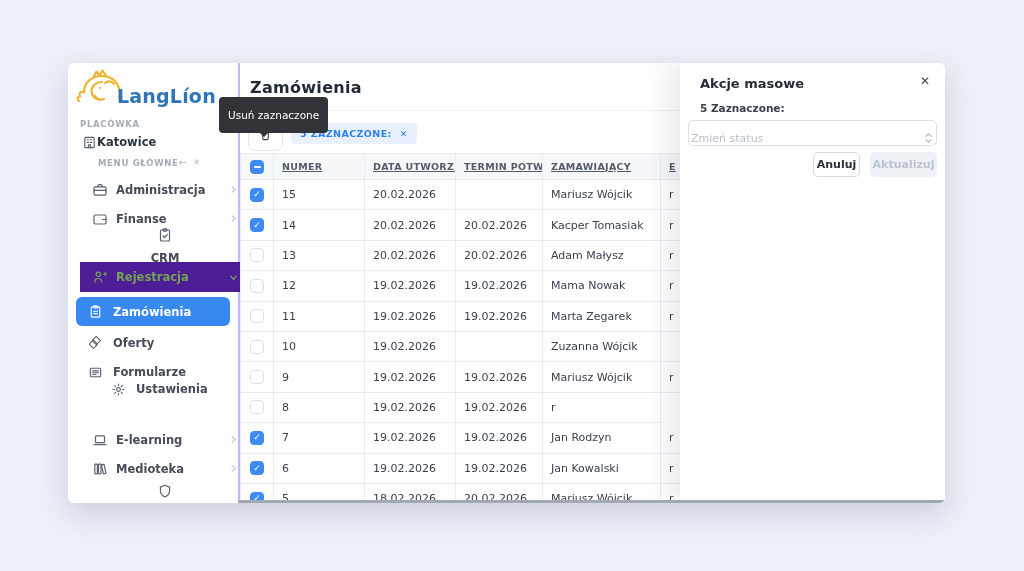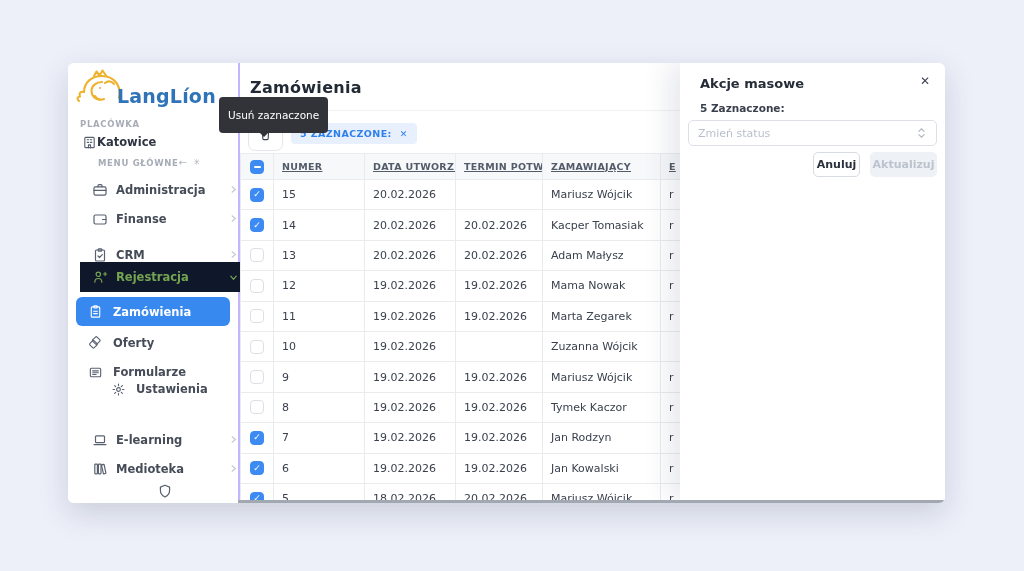--- a/index.html
+++ b/index.html
@@ -10,21 +10,21 @@
   .sidebar{position:absolute;left:0;top:0;bottom:0;width:170px;background:#fff;border-right:2px solid #c4b5fd;}
   .logo{position:absolute;left:6px;top:4px;display:flex;align-items:flex-end;}
   .logo-text{font-size:19px;font-weight:700;color:#2f74b9;letter-spacing:.2px;margin-left:-7px;margin-bottom:4px;}
   .sec{font-size:8.5px;font-weight:700;color:#a6acb6;letter-spacing:.7px;}
   .sec-placowka{position:absolute;left:12px;top:56px;}
   .branch{position:absolute;left:14px;top:69px;height:20px;display:flex;align-items:center;font-size:11.5px;font-weight:600;color:#2e3541;}
   .sec-row{position:absolute;left:1px;right:9px;top:94px;display:flex;justify-content:center;align-items:center;}
   .sec-icons{display:flex;gap:6px;color:#aeb4be;font-size:10px;}
   .nav-item{position:absolute;left:0;width:170px;height:29px;display:flex;align-items:center;gap:8px;padding:0 12px;box-sizing:border-box;font-size:11.5px;font-weight:700;color:#454c58;margin-left:12px;}
   .nav-item .grow{flex:1;}
-  .nav-item.green{background:#0f172a;color:#74a351;height:30px;}
+  .nav-item.green{background:#4c1d95;color:#74a351;height:30px;}
   .sub-item{position:absolute;left:0;width:170px;height:28px;display:flex;align-items:center;gap:10px;padding:0 12px 0 20px;box-sizing:border-box;font-size:11.5px;font-weight:600;color:#454c58;}
   .pill{position:absolute;left:8px;width:154px;height:29px;background:#3789f0;border-radius:6px;display:flex;align-items:center;gap:10px;padding:0 12px;box-sizing:border-box;font-size:11.5px;font-weight:600;color:#fff;}
   .ic{flex:0 0 auto;display:block;}
   .chev{color:#c5cad2;}
 
   
   .main{position:absolute;left:170px;right:0;top:0;bottom:0;}
   .main-title{position:absolute;left:12px;top:15px;font-size:16px;font-weight:700;color:#222a36;letter-spacing:.3px;}
   .main-divider{position:absolute;left:0;right:0;top:47px;height:1px;background:#f0f1f5;}
   .trash-btn{position:absolute;left:10px;top:55px;width:33px;height:31px;border:1px solid #e3e6eb;border-radius:7px;background:#fff;display:flex;align-items:center;justify-content:center;color:#39404c;}
@@ -43,21 +43,21 @@
   .cb[data-state="checked"]{background:#3d8bf2;border-color:#3d8bf2;}
   .cb[data-state="checked"]::after{content:"✓";color:#fff;font-size:9px;font-weight:700;line-height:1;}
   .cb[data-state="indeterminate"]{background:#3d8bf2;border-color:#3d8bf2;}
   .cb[data-state="indeterminate"]::after{content:"";width:7px;height:2px;background:#fff;border-radius:1px;}
 
   
   .panel{position:absolute;left:612px;top:0;width:265px;height:437px;background:#fff;z-index:30;box-shadow:-12px 0 26px rgba(40,50,80,.10);border-radius:0 6px 0 0;}
   .panel-title{position:absolute;left:20px;top:13px;font-size:13px;font-weight:700;color:#262d39;}
   .panel-close{position:absolute;right:15px;top:11px;font-size:12px;color:#3f4654;cursor:pointer;}
   .panel-count{position:absolute;left:20px;top:39px;font-size:10.5px;font-weight:600;color:#39404c;}
-  .select{position:absolute;left:8px;top:57px;width:249px;height:26px;border:1px solid #dcdfe6;border-radius:5px;box-sizing:border-box;display:flex;align-items:center;justify-content:space-between;padding:0 9px;background:#fff;}
+  .select{position:absolute;left:8px;top:57px;width:249px;height:26px;border:1px solid #dcdfe6;border-radius:5px;box-sizing:border-box;display:flex;align-items:flex-end;justify-content:space-between;padding:0 2px;background:#fff;}
   .select .ph{font-size:11px;color:#b9bfca;}
   .btn-cancel{position:absolute;left:133px;top:89px;width:47px;height:25px;background:#fff;border:1px solid #d7dbe2;border-radius:5px;font-size:11px;font-weight:700;color:#2b323e;display:flex;align-items:center;justify-content:center;box-sizing:border-box;}
   .btn-update{position:absolute;left:190px;top:89px;width:67px;height:25px;background:#eef1f5;border-radius:5px;font-size:11px;font-weight:700;color:#bdc3cd;display:flex;align-items:center;justify-content:center;}
   .bottom-edge{position:absolute;left:170px;right:0;bottom:0;height:3px;background:#a2a8b2;z-index:40;}
 </style>
 </head>
 <body>
 
 <div class="stage">
   <div class="card">
@@ -112,21 +112,21 @@
           <rect x="2" y="4" width="12" height="9" rx="1.4"></rect>
           <path d="M10.5 8.5 h3.5"></path>
           <circle cx="11" cy="8.5" r=".6" fill="#596170" stroke="none"></circle>
         </svg>
         <span class="grow">Finanse</span>
         <svg class="ic chev" width="9" height="9" viewBox="0 0 10 10" fill="none" stroke="currentColor" stroke-width="1.4" stroke-linecap="round">
             <polyline points="3.5,2 7,5 3.5,8"></polyline>
           </svg>
       </div>
 
-      <div class="nav-item" style="top:177px;">
+      <div class="nav-item" style="top:164px;flex-direction:column;">
         <svg class="ic" width="16" height="16" viewBox="0 0 16 16" fill="none" stroke="#596170" stroke-width="1.2" stroke-linecap="round" stroke-linejoin="round">
           <rect x="3.5" y="3" width="9" height="11" rx="1"></rect>
           <rect x="6.2" y="1.8" width="3.6" height="2.4" rx=".8"></rect>
           <path d="M6 9 l1.5 1.5 L10.3 7.6"></path>
         </svg>
         <span class="grow">CRM</span>
         <svg class="ic chev" width="9" height="9" viewBox="0 0 10 10" fill="none" stroke="currentColor" stroke-width="1.4" stroke-linecap="round">
             <polyline points="3.5,2 7,5 3.5,8"></polyline>
           </svg>
       </div>
@@ -315,21 +315,20 @@
           <div class="td">Mariusz Wójcik</div>
           <div class="td">r</div>
         </div>
         <div class="tr">
           <div class="td td-cb">
               <span class="cb" data-state="unchecked"></span>
             </div>
           <div class="td">8</div>
           <div class="td">19.02.2026</div>
           <div class="td">19.02.2026</div>
-          <div class="td">Tymek Kaczor</div>
           <div class="td">r</div>
         </div>
         <div class="tr">
           <div class="td td-cb">
               <span class="cb" data-state="checked"></span>
             </div>
           <div class="td">7</div>
           <div class="td">19.02.2026</div>
           <div class="td">19.02.2026</div>
           <div class="td">Jan Rodzyn</div>

